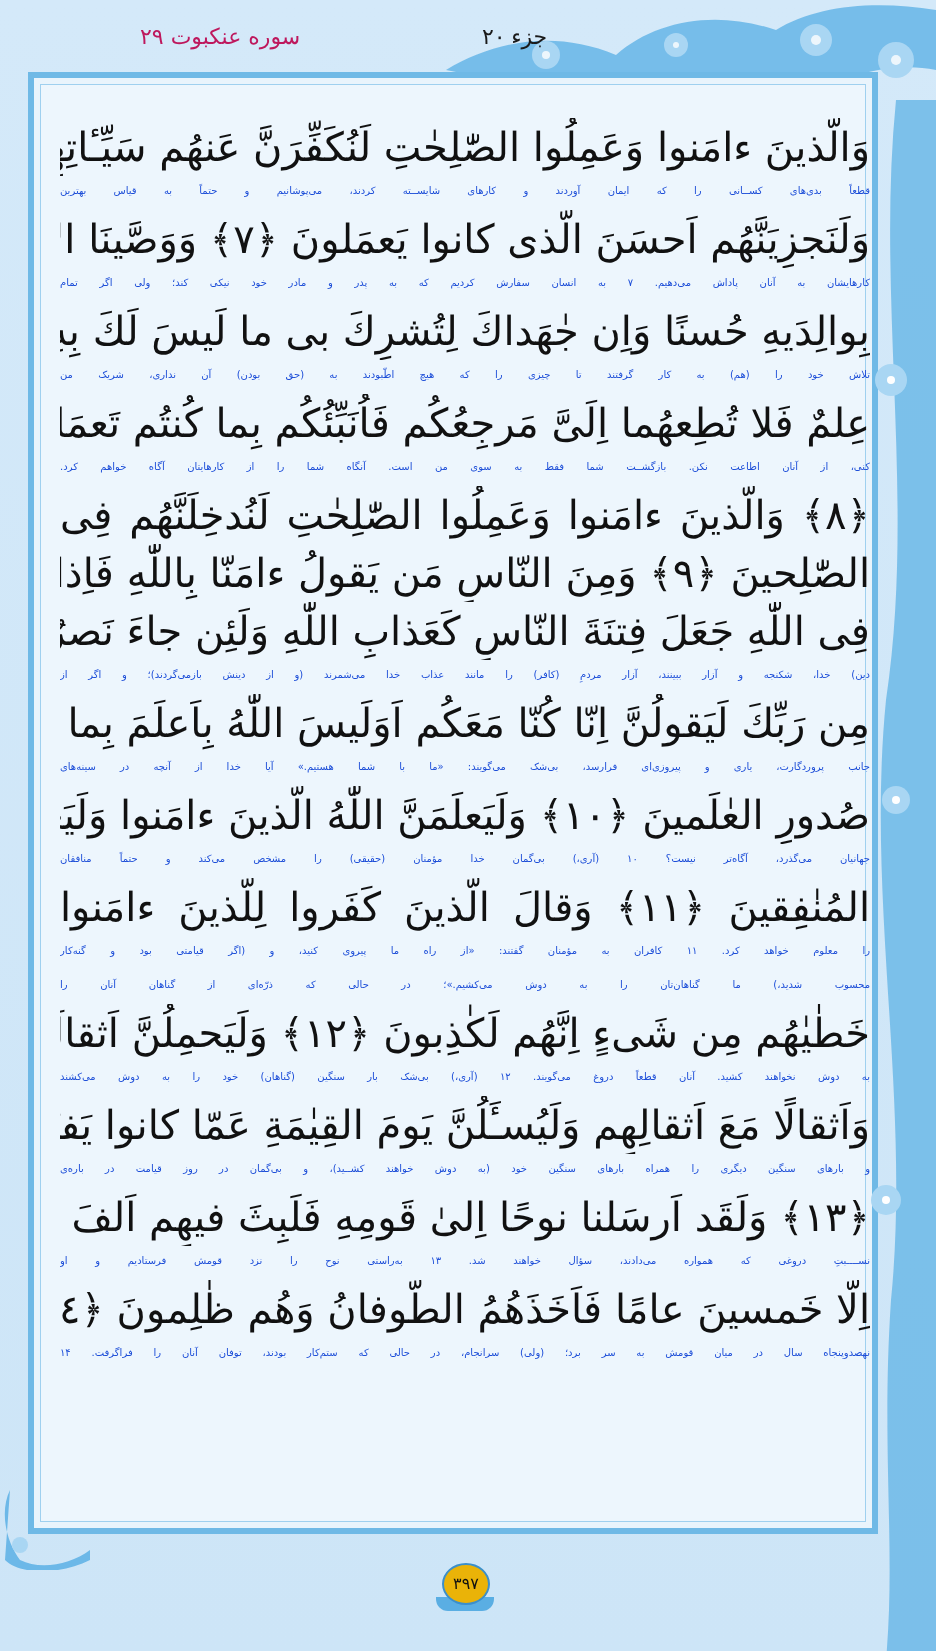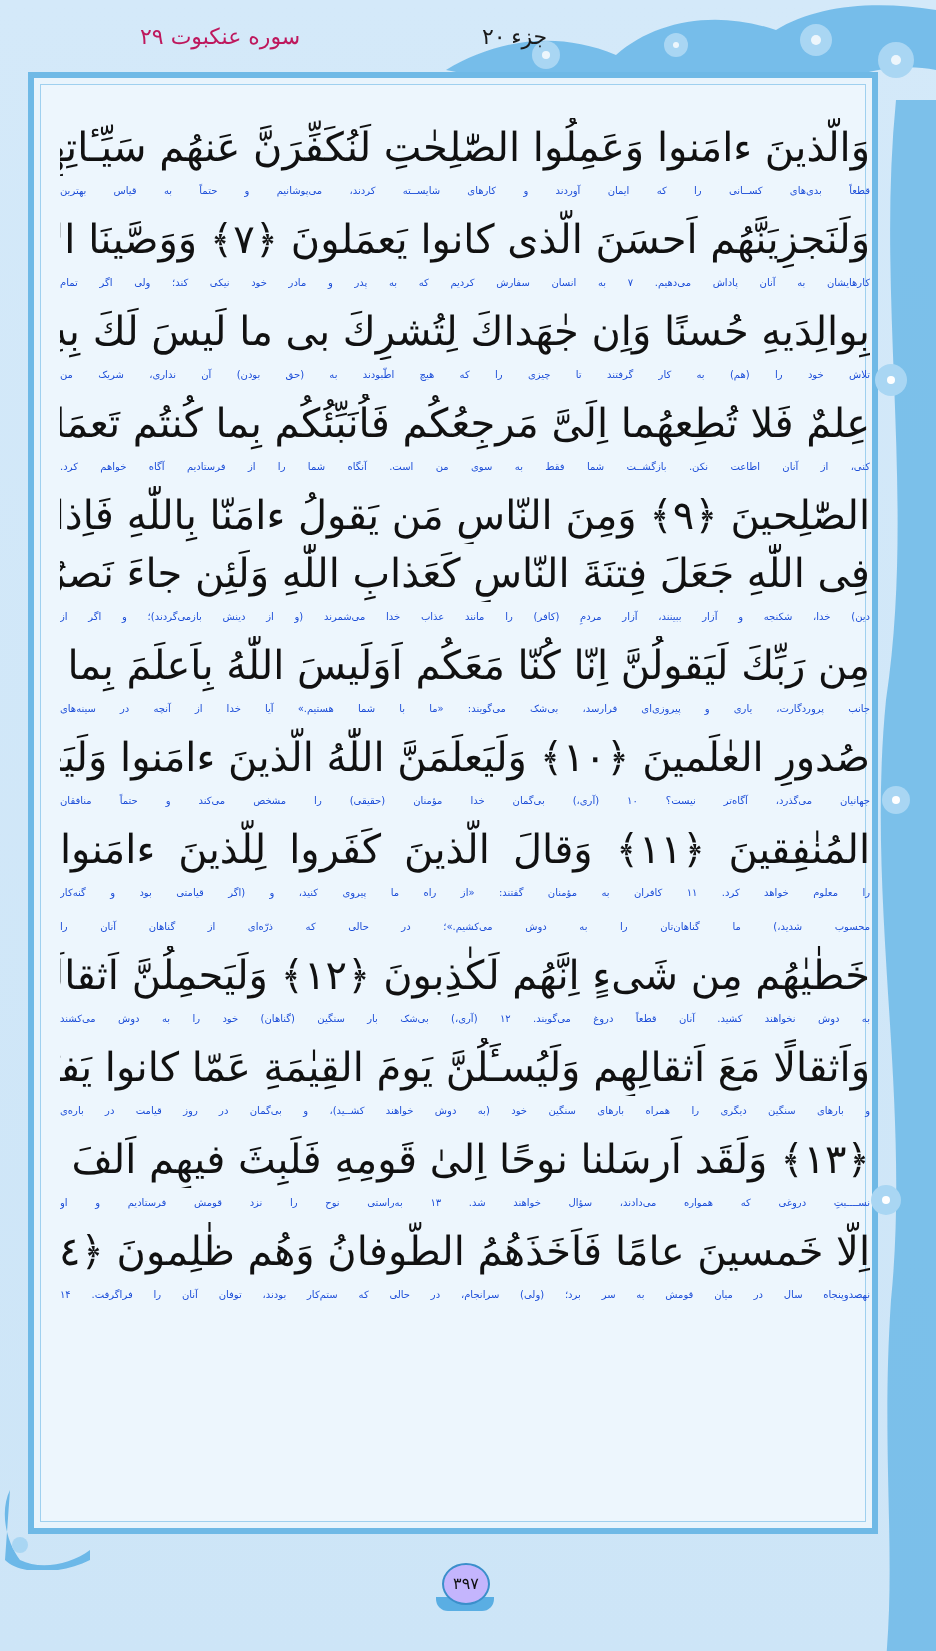--- a/index.html
+++ b/index.html
@@ -10,21 +10,21 @@
   .surah{position:absolute;top:4px;left:140px;font-size:22px;color:#be185d;font-family:"DejaVu Serif",serif;}
   .frame-outer{position:absolute;left:28px;top:72px;width:838px;height:1450px;border:6px solid #6fb9e6;background:#e9f4fc;}
   .frame-inner{position:absolute;left:6px;top:6px;right:6px;bottom:6px;border:1px solid #9fd0ef;background:#edf6fd;}
   .floral-tr{position:absolute;right:0;top:0;width:520px;height:120px;}
   .floral-r{position:absolute;right:0;top:100px;width:100px;height:1560px;}
   .floral-bl{position:absolute;left:0;top:1490px;width:90px;height:80px;}
   .content{position:absolute;left:60px;top:118px;width:810px;direction:rtl;}
   .ayah-line{height:58px;font-family:"DejaVu Serif",serif;font-size:40px;line-height:58px;color:#111;text-align:justify;text-align-last:justify;white-space:nowrap;overflow:hidden;}
   .trans-line{height:34px;font-size:10px;line-height:30px;color:#1d4ed8;text-align:justify;text-align-last:justify;white-space:nowrap;overflow:hidden;}
   .page-num{position:absolute;left:436px;top:1563px;width:60px;height:50px;}
-  .page-num .circ{position:absolute;left:6px;top:0;width:44px;height:38px;border:2px solid #3b8fcb;border-radius:50%;background:#c4b5fd;text-align:center;font-family:"DejaVu Serif",serif;font-size:16px;line-height:38px;color:#111;}
+  .page-num .circ{position:absolute;left:6px;top:0;width:44px;height:38px;border:2px solid #3b8fcb;border-radius:50%;background:#eab308;text-align:center;font-family:"DejaVu Serif",serif;font-size:16px;line-height:38px;color:#111;}
   .page-num .ribbon{position:absolute;left:0;top:34px;width:58px;height:14px;background:#5aaee3;border-radius:0 0 12px 12px;}
 </style>
 </head>
 <body>
 
 <div class="page-bg"></div>
 
 <svg class="floral-tr" viewBox="0 0 520 120">
   <g fill="#6cb8e8" opacity="0.9">
     <path d="M30 70 C80 40 140 30 200 55 C240 20 300 10 360 30 C400 5 460 0 520 10 L520 70 C470 60 420 80 380 100 C330 80 270 90 220 105 C160 80 100 85 30 70 Z"></path>
@@ -73,21 +73,22 @@
 
 <div class="content">
   <div>
     <div class="ayah-line">وَالَّذينَ ءامَنوا وَعَمِلُوا الصّٰلِحٰتِ لَنُكَفِّرَنَّ عَنهُم سَيِّـٔاتِهِم</div>
     <div class="trans-line">قطعاً بدی‌های کســانی  را که ایمان آوردند و کارهای شایســته کردند، می‌پوشانیم و حتماً به قیاس بهترین</div>
     <div class="ayah-line">وَلَنَجزِيَنَّهُم اَحسَنَ الَّذى كانوا يَعمَلونَ ﴿٧﴾ وَوَصَّينَا الاِنسانَ</div>
     <div class="trans-line">کارهایشان به آنان پاداش می‌دهیم. ۷ به انسان سفارش کردیم که به پدر و مادر خود نیکی کند؛ ولی اگر تمام</div>
     <div class="ayah-line">بِوالِدَيهِ حُسنًا وَاِن جٰهَداكَ لِتُشرِكَ بى ما لَيسَ لَكَ بِهِ</div>
     <div class="trans-line">تلاش خود  را (هم) به کار گرفتند تا چیزی را که هیچ اطّبودند          به (حق بودن) آن نداری،         شریک من</div>
     <div class="ayah-line">عِلمٌ فَلا تُطِعهُما اِلَىَّ مَرجِعُكُم فَاُنَبِّئُكُم بِما كُنتُم تَعمَلونَ</div>
-    <div class="trans-line">کنی، از آنان  اطاعت نکن. بازگشــت شما فقط به سوی من است. آنگاه شما  را از فرستادیم آگاه خواهم کرد.</div>
+    <div class="trans-line">کنی، از آنان  اطاعت نکن. بازگشــت شما فقط به سوی من است. آنگاه شما  را از کارهایتان آگاه خواهم کرد.</div>
+    <div class="ayah-line">﴿٨﴾ وَالَّذينَ ءامَنوا وَعَمِلُوا الصّٰلِحٰتِ لَنُدخِلَنَّهُم فِى</div>
     <div class="ayah-line">الصّٰلِحينَ ﴿٩﴾ وَمِنَ النّاسِ مَن يَقولُ ءامَنّا بِاللّٰهِ فَاِذا اوذِىَ</div>
     <div class="ayah-line">فِى اللّٰهِ جَعَلَ فِتنَةَ النّاسِ كَعَذابِ اللّٰهِ وَلَئِن جاءَ نَصرٌ</div>
     <div class="trans-line">دین) خدا، شکنجه و آزار ببینند، آزار مردمِ (کافر) را مانند عذاب خدا می‌شمرند (و از دینش بازمی‌گردند)؛   و اگر از</div>
     <div class="ayah-line">مِن رَبِّكَ لَيَقولُنَّ اِنّا كُنّا مَعَكُم اَوَلَيسَ اللّٰهُ بِاَعلَمَ بِما فى</div>
     <div class="trans-line">جانب پروردگارت، یاری و پیروزی‌ای فرارسد، بی‌شک می‌گویند: «ما با شما هستیم.»    آیا خدا از آنچه در سینه‌های</div>
     <div class="ayah-line">صُدورِ العٰلَمينَ ﴿١٠﴾ وَلَيَعلَمَنَّ اللّٰهُ الَّذينَ ءامَنوا وَلَيَعلَمَنَّ</div>
     <div class="trans-line">جهانیان می‌گذرد، آگاه‌تر نیست؟ ۱۰   (آری،) بی‌گمان خدا مؤمنان (حقیقی) را مشخص می‌کند     و حتماً منافقان</div>
     <div class="ayah-line">المُنٰفِقينَ ﴿١١﴾ وَقالَ الَّذينَ كَفَروا لِلَّذينَ ءامَنوا</div>
     <div class="trans-line">را معلوم خواهد کرد.          ۱۱     کافران به مؤمنان گفتند: «از راه ما پیروی کنید،  و (اگر قیامتی بود و گنه‌کار</div>
     <div class="trans-line">محسوب شدید،)    ما گناهان‌تان را به دوش می‌کشیم.»؛       در حالی که ذرّه‌ای از                 گناهان آنان  را</div>

